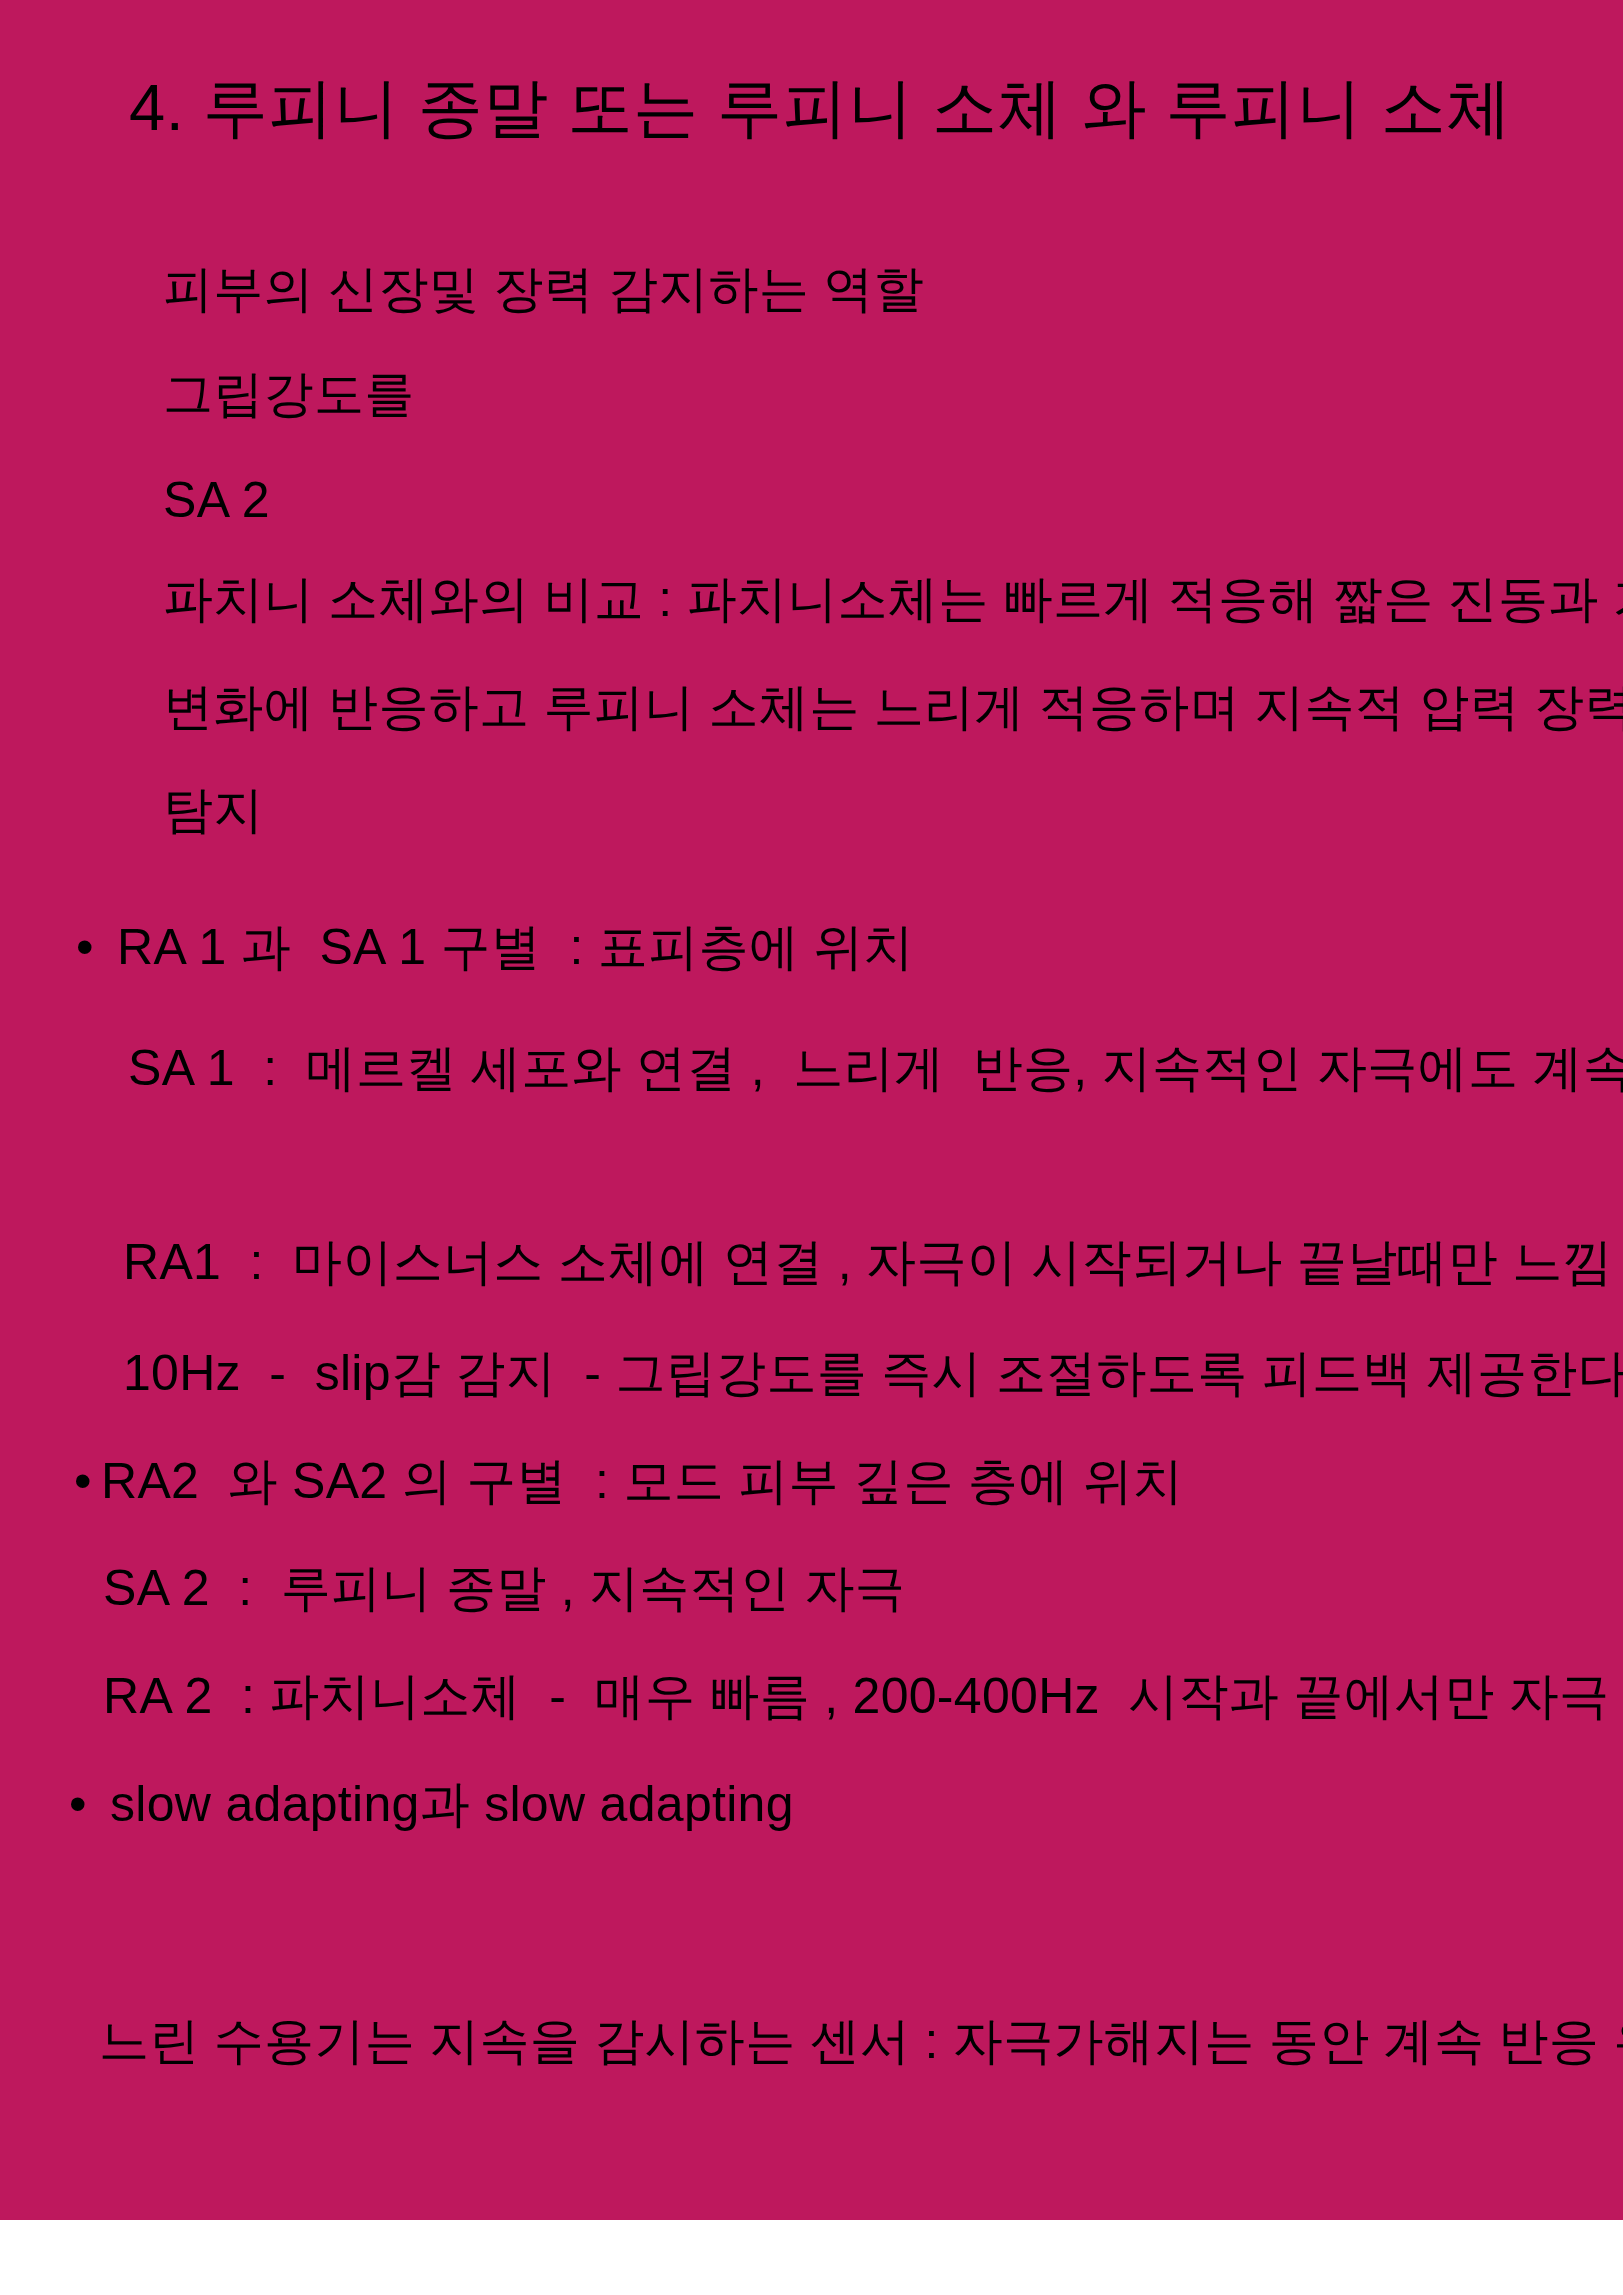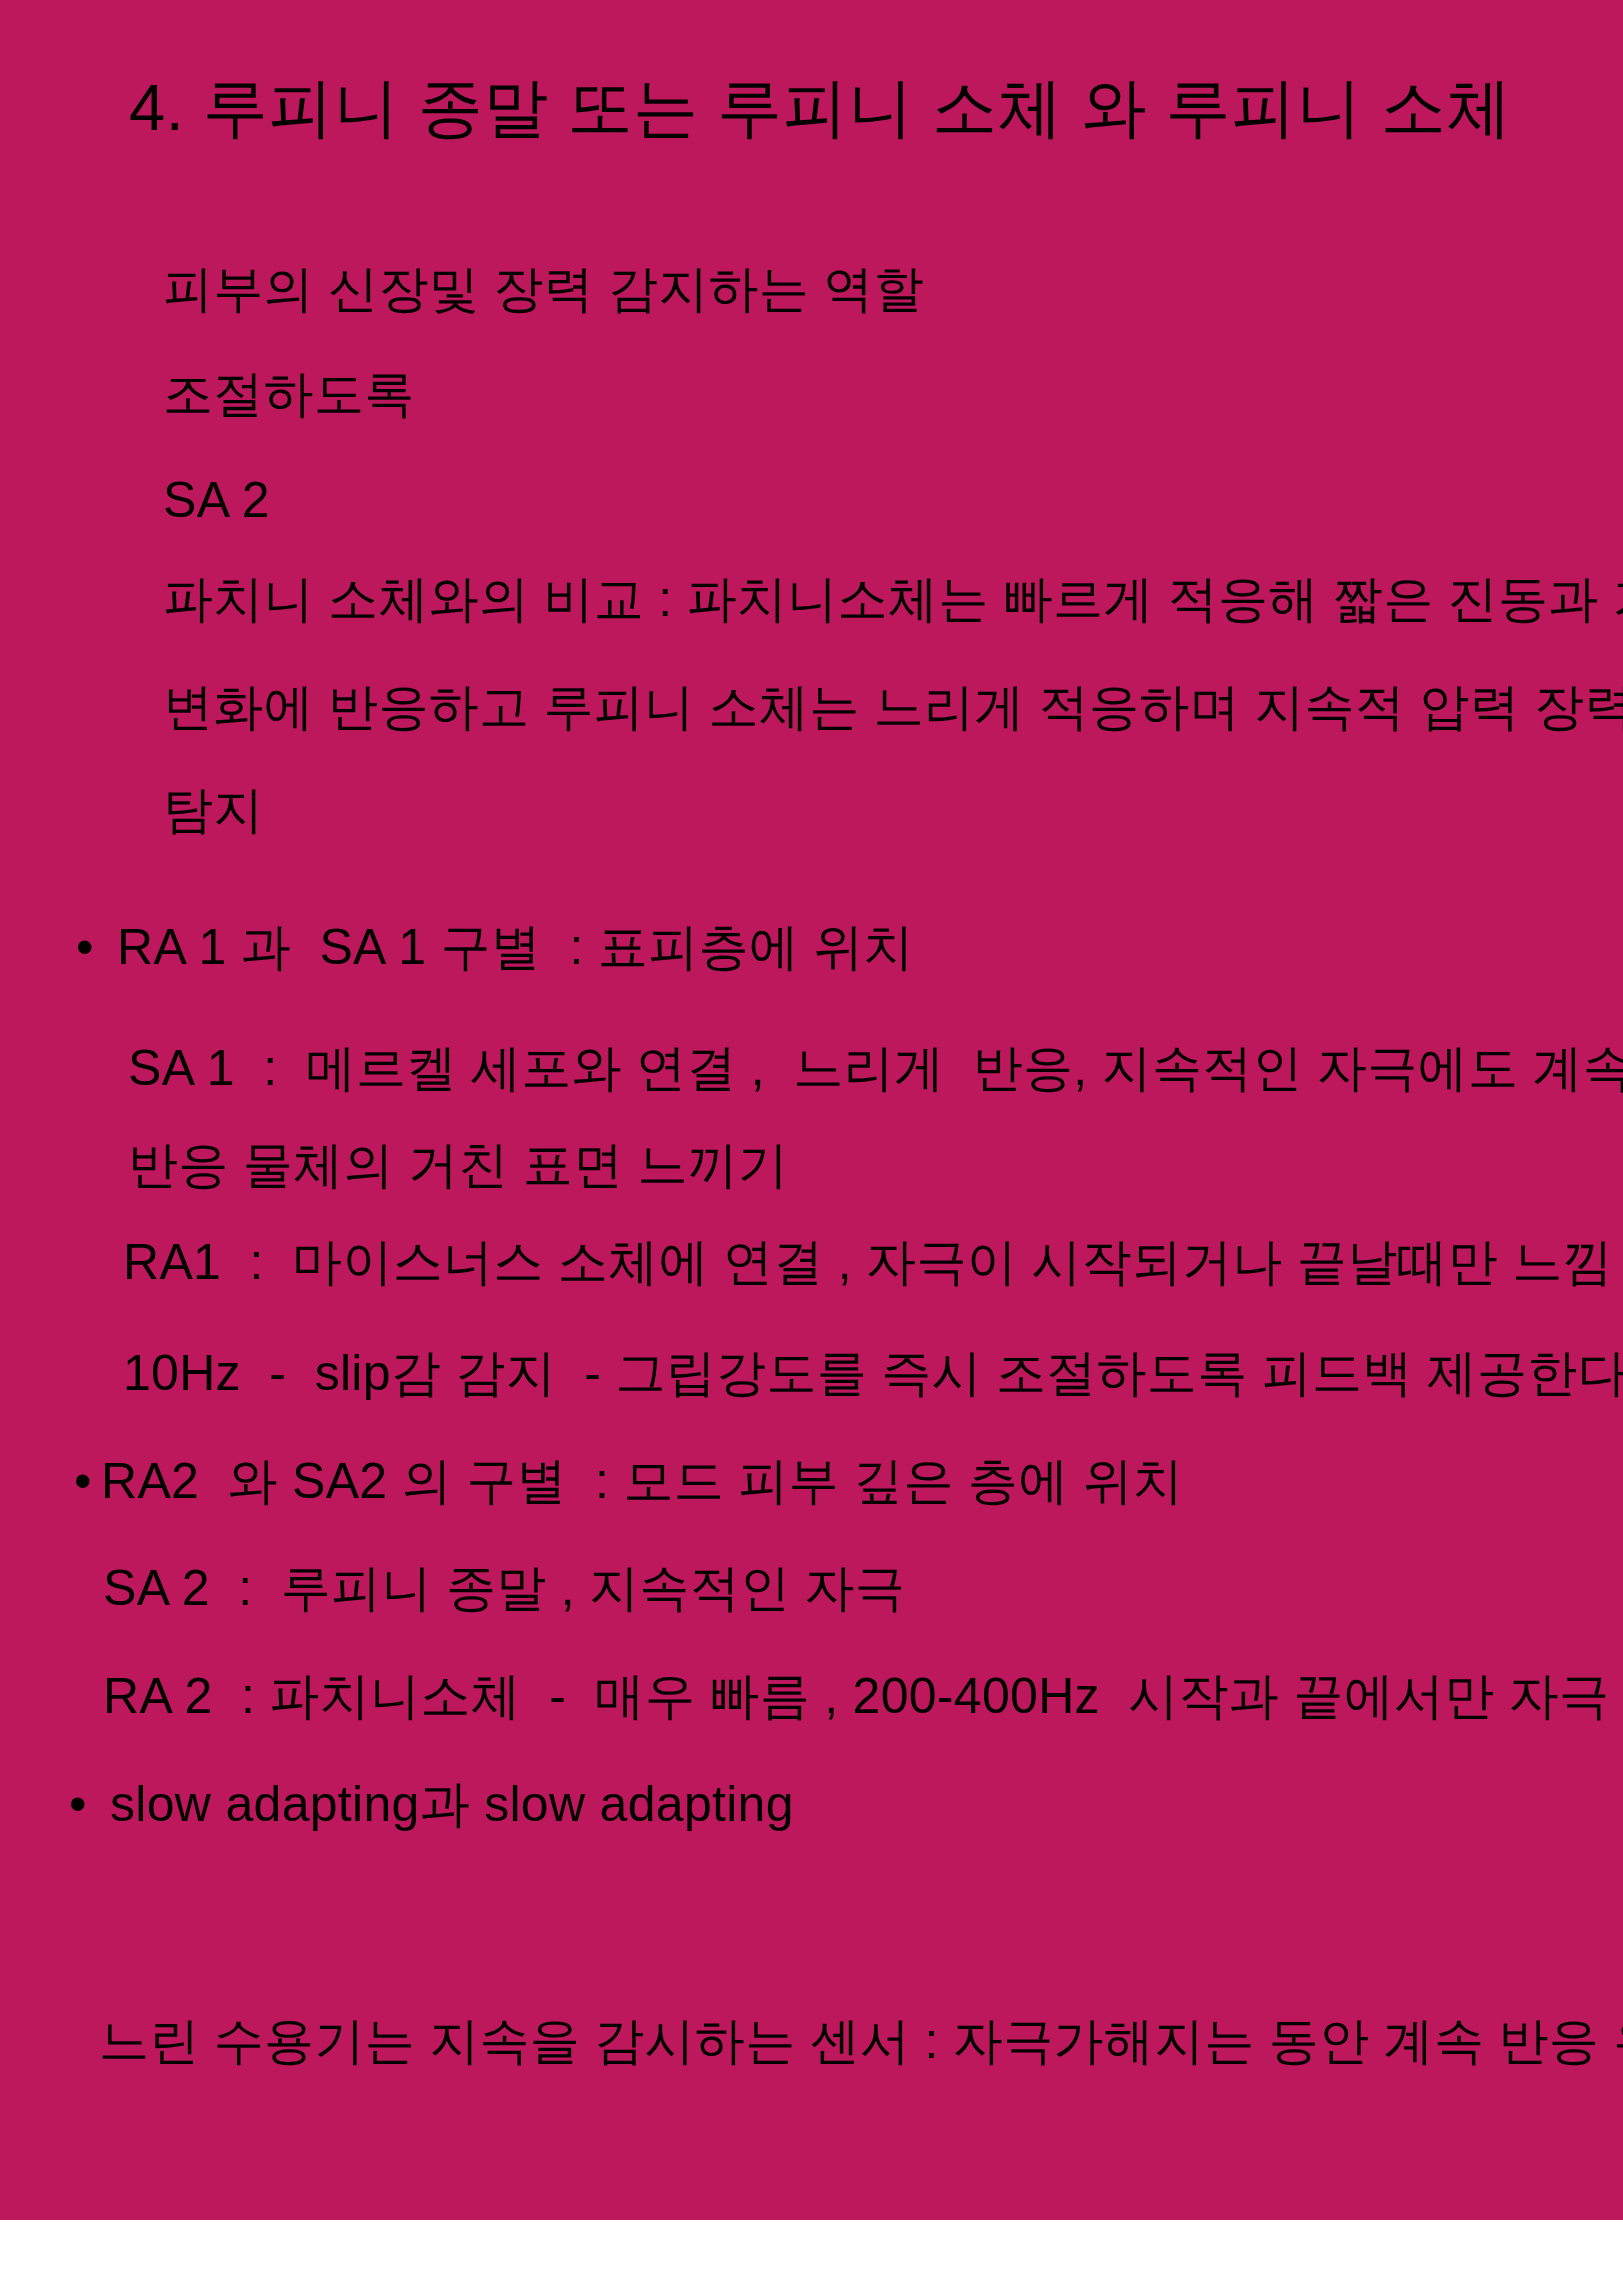--- a/index.html
+++ b/index.html
@@ -50,38 +50,37 @@
 </style>
 </head>
 <body>
 
 <div id="page">
 
   <div class="title" style="left:129px; top:68px;">4. 루피니 종말 또는 루피니 소체 와 루피니 소체</div>
 
   <div class="line" style="left:163px; top:255px;text-align:right;">피부의 신장및 장력 감지하는 역할</div>
 
-  <div class="line" style="left:163px; top:360px;">조절하도록</div>
+  <div class="line" style="left:163px; top:360px;">그립강도를</div>
 
   <div class="line" style="left:163px; top:466px;">SA 2</div>
 
   <div class="line" style="left:163px; top:565px;">파치니 소체와의 비교 : 파치니소체는 빠르게 적응해 짧은 진동과 가속</div>
 
   <div class="line" style="left:163px; top:673px;">변화에 반응하고 루피니 소체는 느리게 적응하며 지속적 압력 장력변화</div>
 
   <div class="line" style="left:163px; top:776px;text-align:right;">탐지</div>
 
   <div class="b-line" style="left:76px; top:913px;">
     <span class="bullet">•</span>
     <span class="txt" style="margin-left:41px;">RA 1 과  SA 1 구별  : 표피층에 위치</span>
   </div>
 
   <div class="line" style="left:128px; top:1034px;">SA 1  :  메르켈 세포와 연결 ,  느리게  반응, 지속적인 자극에도 계속</div>
 
-  <div class="line" style="left:128px; top:1131px;">반응 물체의 거친 표면 느끼기</div>
 
   <div class="line" style="left:123px; top:1228px;">RA1  :  마이스너스 소체에 연결 , 자극이 시작되거나 끝날때만 느낌</div>
 
   <div class="line" style="left:123px; top:1339px;">10Hz  -  slip감 감지  - 그립강도를 즉시 조절하도록 피드백 제공한다.</div>
 
   <div class="b-line" style="left:74px; top:1447px;">
     <span class="bullet">•</span>
     <span class="txt" style="margin-left:27px;">RA2  와 SA2 의 구별  : 모드 피부 깊은 층에 위치</span>
   </div>
 

